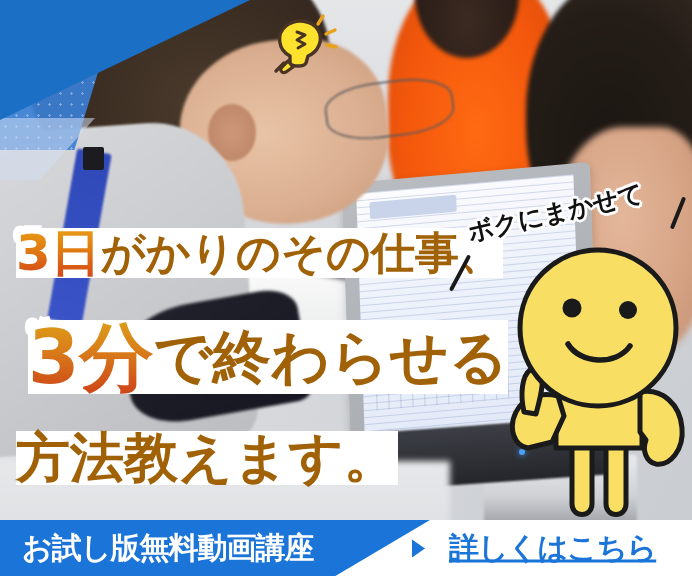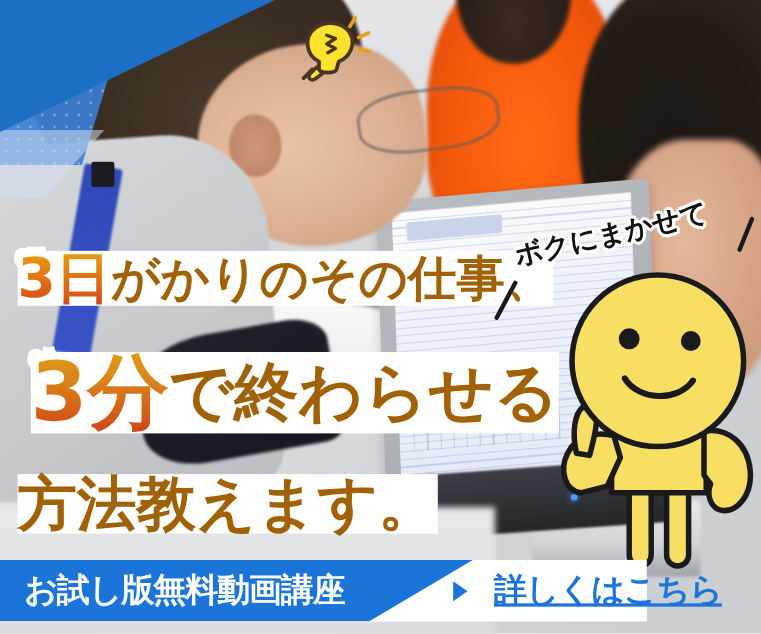--- a/index.html
+++ b/index.html
@@ -368,22 +368,22 @@
   .mascot {
     position: absolute;
     left: 494px; top: 236px;
     width: 200px; height: 290px;
     z-index: 8;
   }
 
   
   .cta {
     position: absolute;
-    left: 0; bottom: 11px;
-    width: 588px; height: 56px;
+    left: 0; bottom: 0;
+    width: 692px; height: 56px;
     z-index: 10;
     background: #ffffff;
   }
   .cta-blue {
     position: absolute;
     left: 0; top: 0;
     width: 430px; height: 56px;
     background: #1b74d8;
     clip-path: polygon(0 0, 100% 0, 78% 100%, 0 100%);
   }

